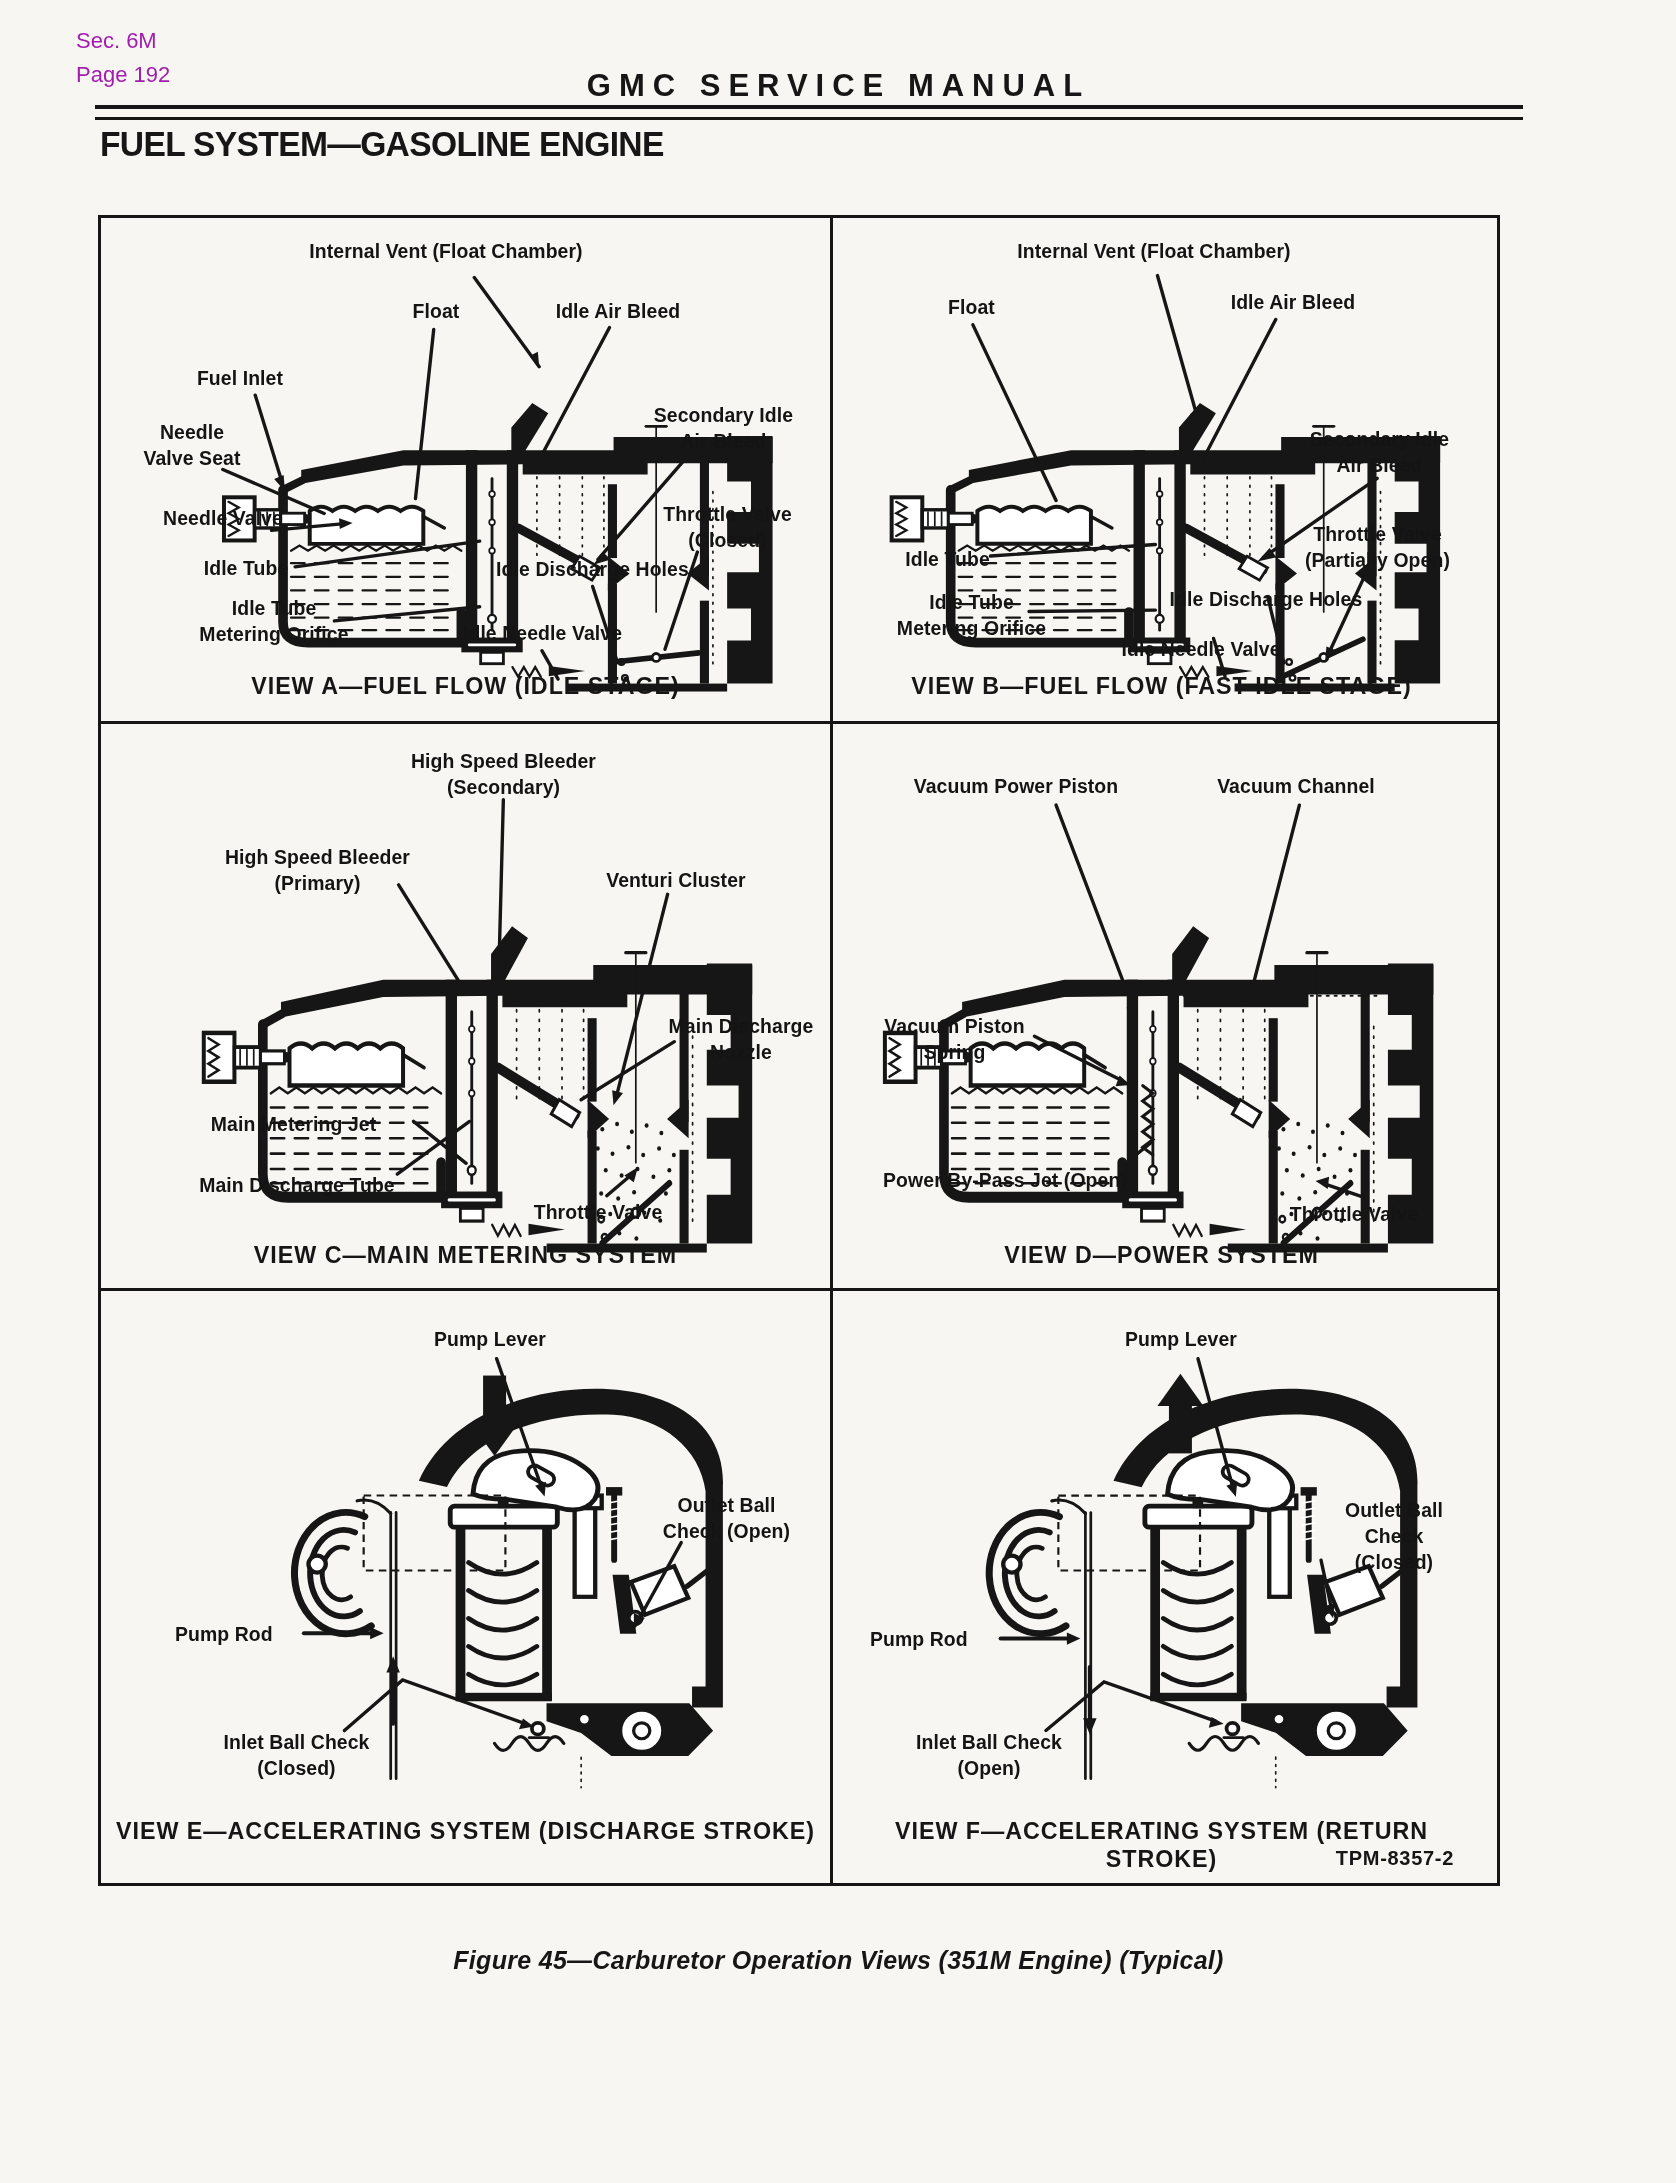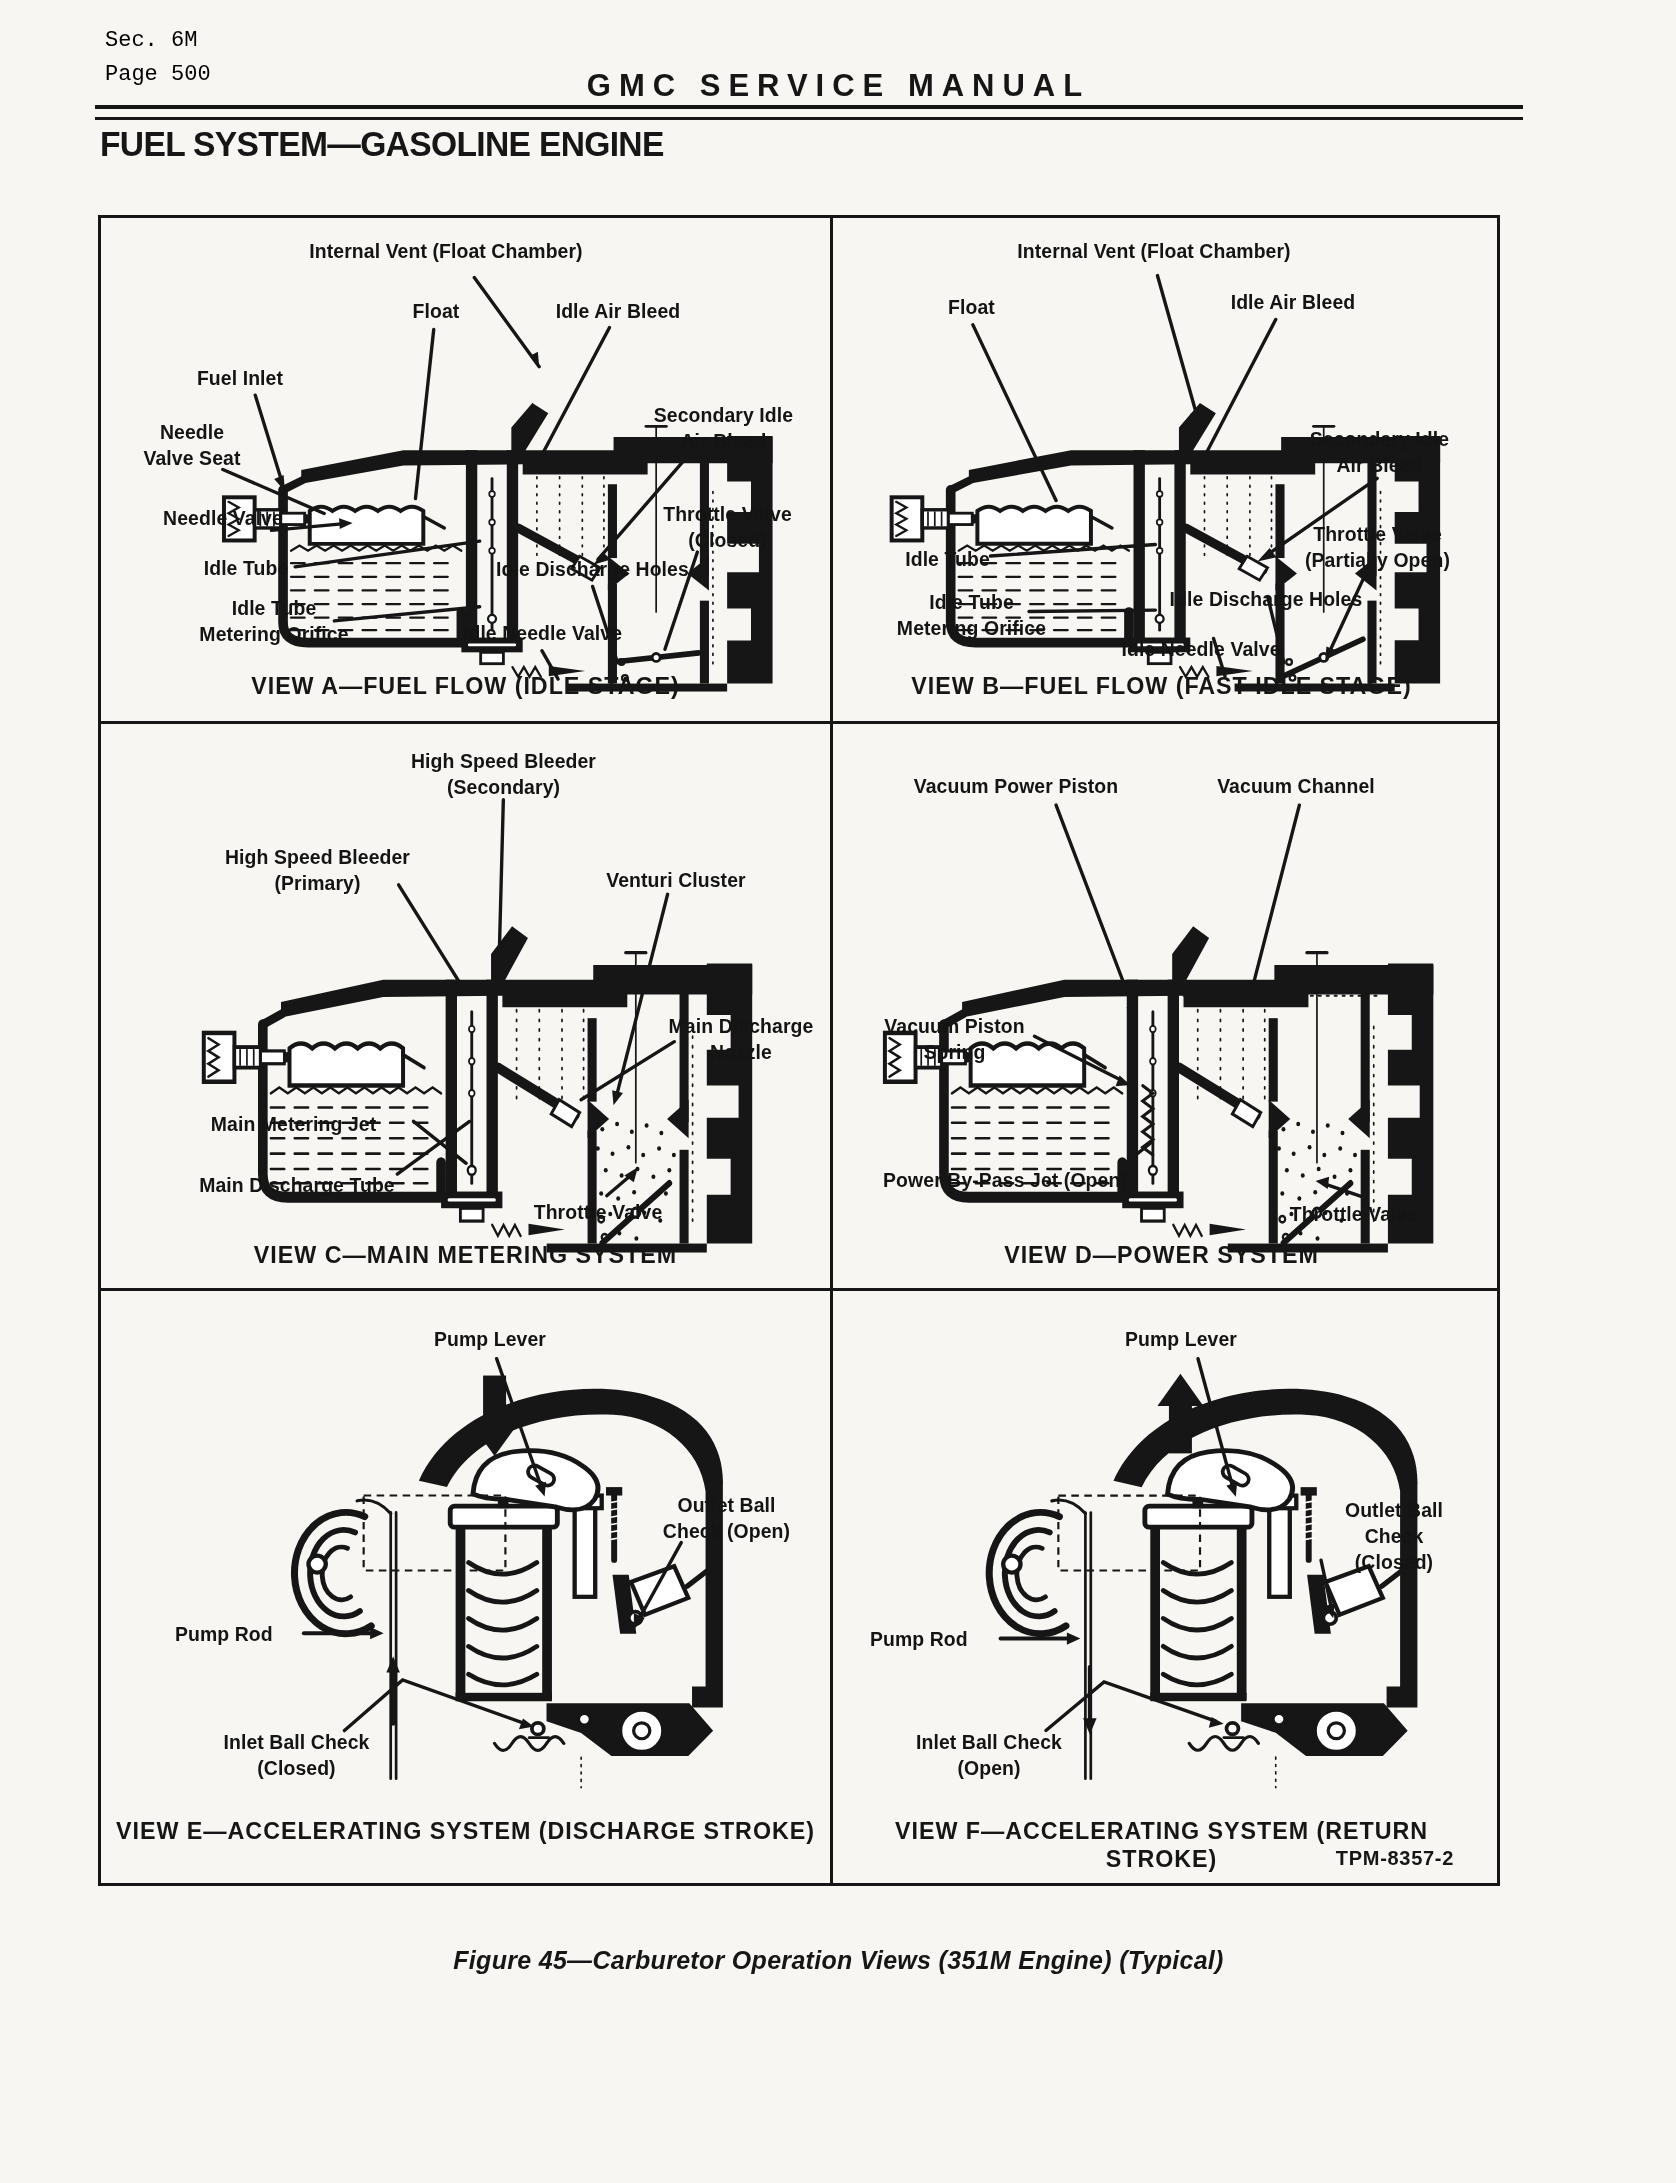--- a/index.html
+++ b/index.html
@@ -1,20 +1,20 @@
 <!DOCTYPE html>
 <html style="font-size:10.8px"><head>
 <meta charset="utf-8">
 <style>
   html,body{margin:0;padding:0;background:#e8e6e1;}
   .page{position:relative;width:1677px;height:2183px;background:#f7f6f2;color:#161616;
         font-family:"Liberation Sans",sans-serif;overflow:hidden;}
   
-  .secpage{position:absolute;left:76px;top:24px;font-family:Liberation Mono, monospace;
-           font-size:22px;line-height:1.55;color:#000000;margin-left:29px;}
+  .secpage{position:absolute;left:76px;top:24px;font-family:Liberation Sans, sans-serif;
+           font-size:22px;line-height:1.55;color:#a21caf;}
   .manual-title{position:absolute;left:0;top:47px;width:100%;text-align:center;
                 font-size:31px;font-weight:900;letter-spacing:8px;margin-top:21px;}
   .double-rule{position:absolute;left:95px;top:105px;width:1428px;height:8px;
                border-top:4px solid #161616;border-bottom:3.4px solid #161616;}
   .section-heading{position:absolute;left:100px;top:124px;font-size:35px;font-weight:900;
                    letter-spacing:-0.7px;transform:scaleX(.96);transform-origin:left;}
   
   .grid{position:absolute;left:98px;top:215px;width:1396px;height:1665px;border:3.4px solid #161616;}
   .vdiv{position:absolute;left:729px;top:0;width:3.4px;height:100%;background:#161616;}
   .hdiv{position:absolute;left:0;width:100%;height:3.4px;background:#161616;}
@@ -36,21 +36,21 @@
                font-size:25px;font-weight:700;font-style:italic;letter-spacing:0.3px;}
   svg line,svg path,svg polyline{stroke-linecap:round;}
 </style>
 </head>
 <body>
 
 <div class="page">
 
   <div class="secpage">
     <div>Sec. 6M</div>
-    <div>Page 500</div>
+    <div>Page 192</div>
   </div>
   <div class="manual-title">GMC SERVICE MANUAL</div>
   <div class="double-rule"></div>
   <div class="section-heading">FUEL SYSTEM—GASOLINE ENGINE</div>
 
   <svg width="0" height="0" style="position:absolute" aria-hidden="true">
     <defs>
 
       <g id="carb-base" stroke="#161616">
         <polygon points="150,170 330,135 520,135 520,95 557,52 585,70 545,135 700,135 700,112 980,112 980,158 760,158 760,178 540,178 540,160 330,162 150,194" fill="#161616" stroke="none"></polygon>

